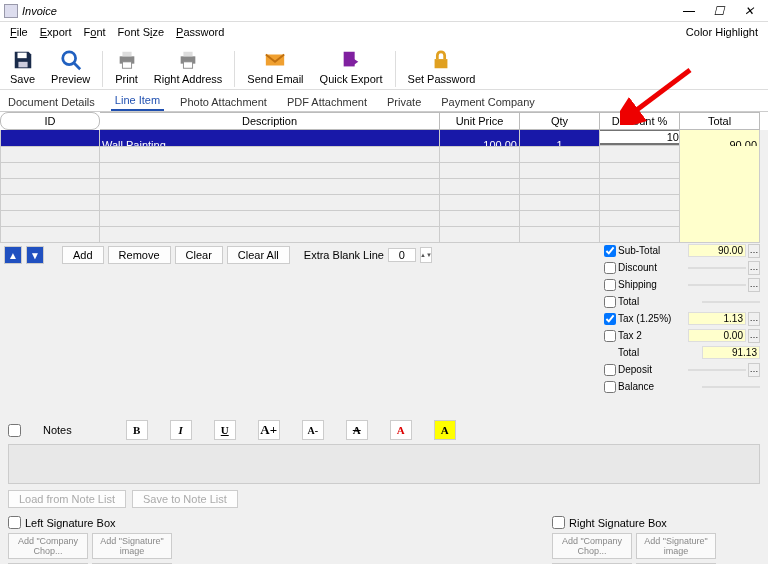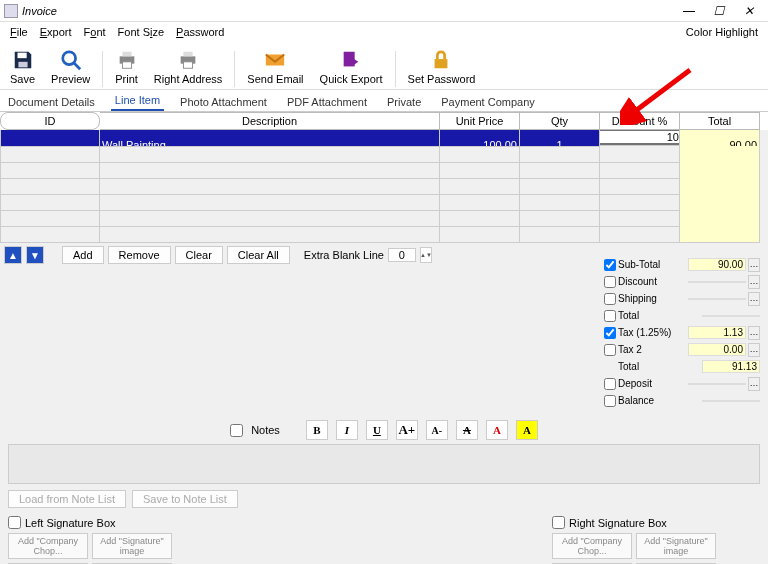--- a/index.html
+++ b/index.html
@@ -31,28 +31,28 @@
 .gcell input { width: 100%; border: none; outline: none; background: #fff; color: #000; font-size: 11px; text-align: right; }
 .c-id { width: 100px; }
 .c-desc { width: 340px; }
 .c-unit { width: 80px; text-align: right; }
 .c-qty { width: 80px; text-align: center; }
 .c-disc { width: 80px; text-align: right; }
 .c-total { width: 80px; text-align: right; }
 .rowbtns { display: flex; gap: 4px; align-items: center; padding: 4px; }
 .btn { background: #fdfdfd; border: 1px solid #ccc; padding: 2px 10px; cursor: pointer; font-size: 11px; }
 .sqbtn { width: 18px; height: 18px; border: 1px solid #ccc; display: inline-flex; align-items: center; justify-content: center; cursor: pointer; font-size: 10px; color: #fff; }
-.totals { position: absolute; right: 8px; top: 256px; width: 156px; }
+.totals { position: absolute; right: 8px; top: 242px; width: 156px; }
 .trow { display: flex; align-items: center; height: 17px; }
 .trow .ck { width: 12px; height: 12px; margin-right: 2px; }
 .trow .lbl { flex: 1; font-size: 10px; }
 .trow .val { width: 58px; text-align: right; background: #ffffcc; border: 1px solid #ddd; padding: 0 2px; font-size: 10px; }
 .trow .nobg .val, .trow .val.nobg { background: #f0f0f0; }
 .trow .morebtn { width: 12px; height: 14px; border: 1px solid #ccc; margin-left: 2px; font-size: 9px; text-align: center; cursor: pointer; }
-.notesrow { display: flex; align-items: center; padding: 2px 8px; gap: 8px; margin-top: 150px; justify-content: center; }
+.notesrow { display: flex; align-items: center; padding: 2px 8px; gap: 22px; margin-top: 150px; }
 .fmtbtn { width: 22px; height: 20px; border: 1px solid #ccc; background: #fff; display: inline-flex; align-items: center; justify-content: center; cursor: pointer; font-family: Georgia, serif; font-weight: bold; }
 .notesarea { margin: 2px 8px; height: 40px; background: #e8e8e8; border: 1px solid #ccc; }
 .notebtns { padding: 4px 8px; display: flex; gap: 6px; }
 .sigrow { display: flex; padding: 4px 8px; gap: 380px; }
 .sigbox { }
 .sighdr { display: flex; align-items: center; gap: 4px; }
 .sigcells { display: flex; gap: 4px; margin-top: 4px; }
 .sigcell { width: 80px; height: 26px; border: 1px solid #ccc; display: flex; align-items: center; justify-content: center; font-size: 9px; color: #888; text-align: center; cursor: pointer; background: #fafafa; }
 .arrow { position: absolute; top: 65px; left: 620px; pointer-events: none; }
 .underline { text-decoration: underline; }

